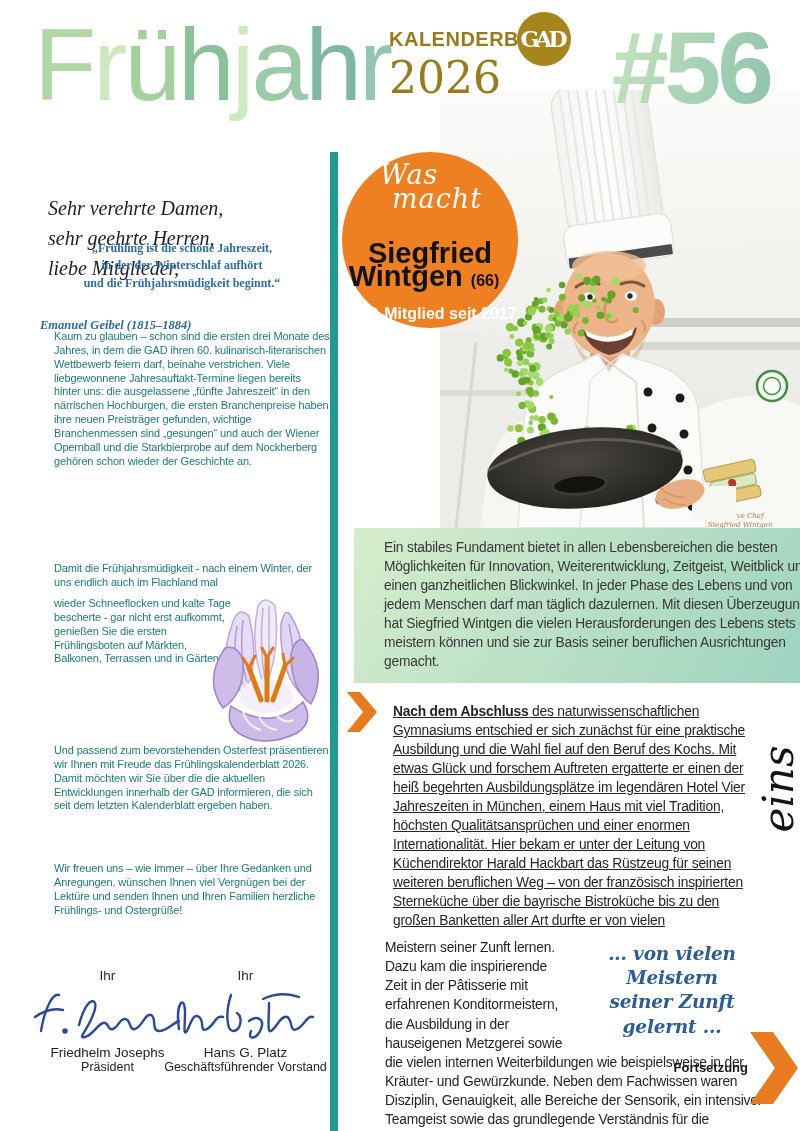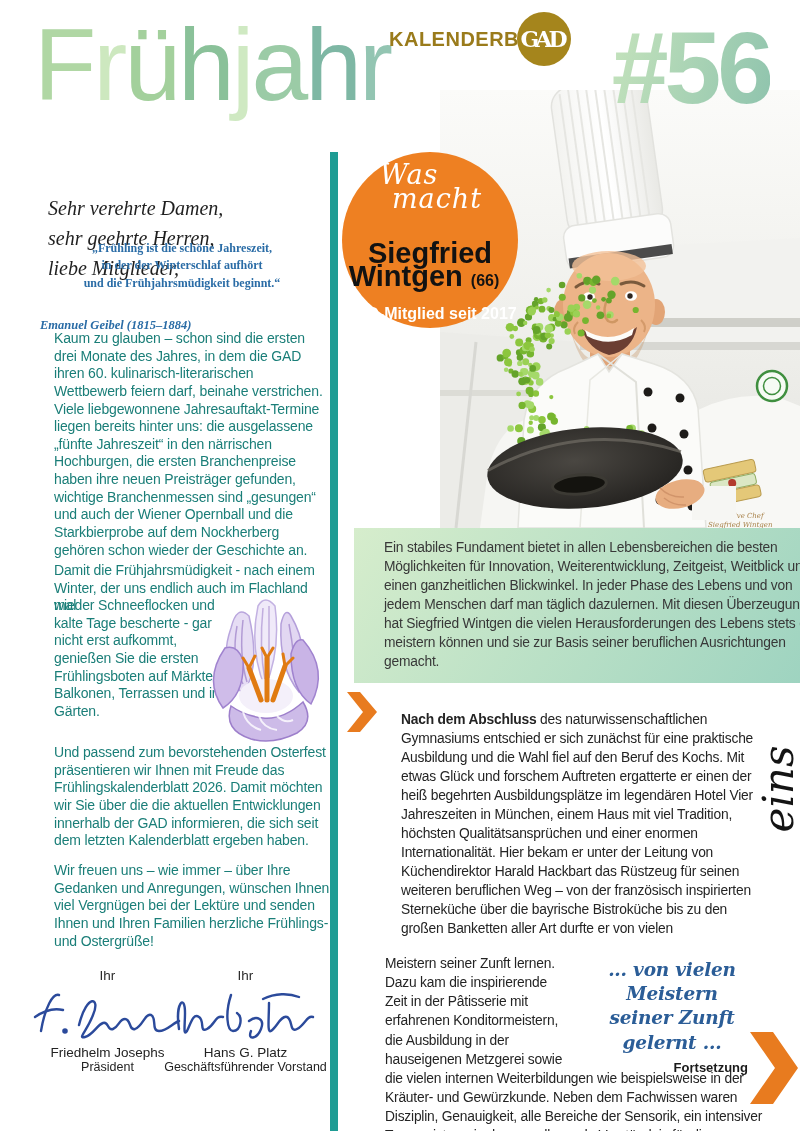--- a/index.html
+++ b/index.html
@@ -32,41 +32,41 @@
   .b-age{font-size:16px;font-weight:700;}
   .b-member{position:absolute;top:153px;width:100%;text-align:center;color:#fff;font-weight:700;font-size:16px;}
 
   
   .salutation{left:48px;top:150px;font-family:"Liberation Serif",serif;font-style:italic;
               font-size:20px;line-height:1.5;color:#1f1f1f;white-space:pre-line;margin-top:43px;}
   .quote{left:34px;top:240px;width:296px;text-align:center;font-family:"Liberation Serif",serif;
          font-weight:700;font-size:12px;line-height:1.45;white-space:pre-line;}
   .quote-attr{left:40px;top:318px;width:296px;text-align:left;font-family:"Liberation Serif",serif;
               font-weight:700;font-style:italic;font-size:12.5px;}
-  .body-p{font-size:14px;line-height:1.26;letter-spacing:-.15px;}
+  .body-p{font-size:11px;line-height:1.26;letter-spacing:-.15px;}
   .p1{left:54px;top:330px;width:276px;}
   .p2a{left:54px;top:562px;width:276px;}
   .p2b{left:54px;top:597px;width:180px;}
   .p3{left:54px;top:744px;width:276px;}
   .p4{left:54px;top:862px;width:276px;}
   .crocus{left:203px;top:598px;z-index:2;}
 
   
   .sig-block{top:968px;}
   .sig-left{left:30px;width:155px;} .sig-right{left:158px;width:175px;}
   .sig-block .ihr{text-align:center;font-size:13.5px;color:#2c2c2c;margin-bottom:2px;}
   .sig-block svg{display:block;margin:0 auto;}
   .sig-name{text-align:center;font-size:13.5px;color:#232323;margin-top:2px;}
   .sig-title{text-align:center;font-size:12.5px;color:#232323;}
 
   
   .intro-box{left:354px;top:528px;width:500px;box-sizing:border-box;padding:10px 28px 12px 30px;
              font-size:13.8px;line-height:1.38;letter-spacing:-.2px;color:#383838;z-index:2;}
   .article{left:385px;top:694px;width:385px;font-size:13.8px;line-height:1.38;letter-spacing:-.2px;color:#242424;z-index:2;}
-  .article p{margin:16px;}
+  .article p{margin:8px;text-decoration:underline;}
   .article .lead-bold{font-weight:700;}
   .pullquote{float:right;width:196px;margin:4px 0 4px 10px;text-align:center;
              font-family:"DejaVu Serif",serif;font-style:italic;font-weight:700;
              font-size:18.5px;line-height:1.3;white-space:pre-line;}
   .chevron-start{left:347px;top:692px;z-index:2;}
   .eins{left:712px;top:766px;width:130px;height:46px;text-align:center;
         font-family:"DejaVu Serif",serif;font-style:italic;font-size:42px;color:#141414;
         transform:rotate(-90deg);z-index:4;}
   .fortsetzung{left:610px;top:1060px;width:138px;text-align:right;font-size:13px;font-weight:700;color:#1a1a1a;z-index:3;}
   .fort-arrow{left:750px;top:1032px;z-index:3;}
@@ -74,20 +74,21 @@
 </head>
 <body>
 
 <div class="page">
 
   <div class="abs title"><span style="color: rgb(176, 215, 164);">F</span><span style="color: rgb(205, 232, 191);">r</span><span style="color: rgb(163, 208, 156);">ü</span><span style="color: rgb(138, 193, 153);">h</span><span style="color: rgb(207, 233, 194);">j</span><span style="color: rgb(155, 203, 166);">a</span><span style="color: rgb(126, 183, 164);">h</span><span style="color: rgb(147, 197, 178);">r</span></div>
   <div class="abs kicker" style="color: rgb(154, 123, 27);">KALENDERBLATT</div>
   <div class="abs logo" style="background: rgb(165, 133, 28);">
     <span>GAD</span>
   </div>
+  <div class="abs year" style="color: rgb(154, 123, 27);">2026</div>
   <div class="abs issue" style="background-image: linear-gradient(105deg, rgb(207, 233, 191), rgb(142, 195, 173));">#56</div>
 
   <div class="abs teal-bar" style="background: rgb(30, 156, 148);"></div>
 
   <div class="abs photo">
     <svg width="360" height="438" viewBox="0 0 360 438" xmlns="http://www.w3.org/2000/svg">
       <defs>
         <linearGradient id="bgG" x1="0" y1="0" x2="0" y2="1">
           <stop offset="0" stop-color="#fbfbf9"></stop>
             <stop offset=".55" stop-color="#efefeb"></stop>

